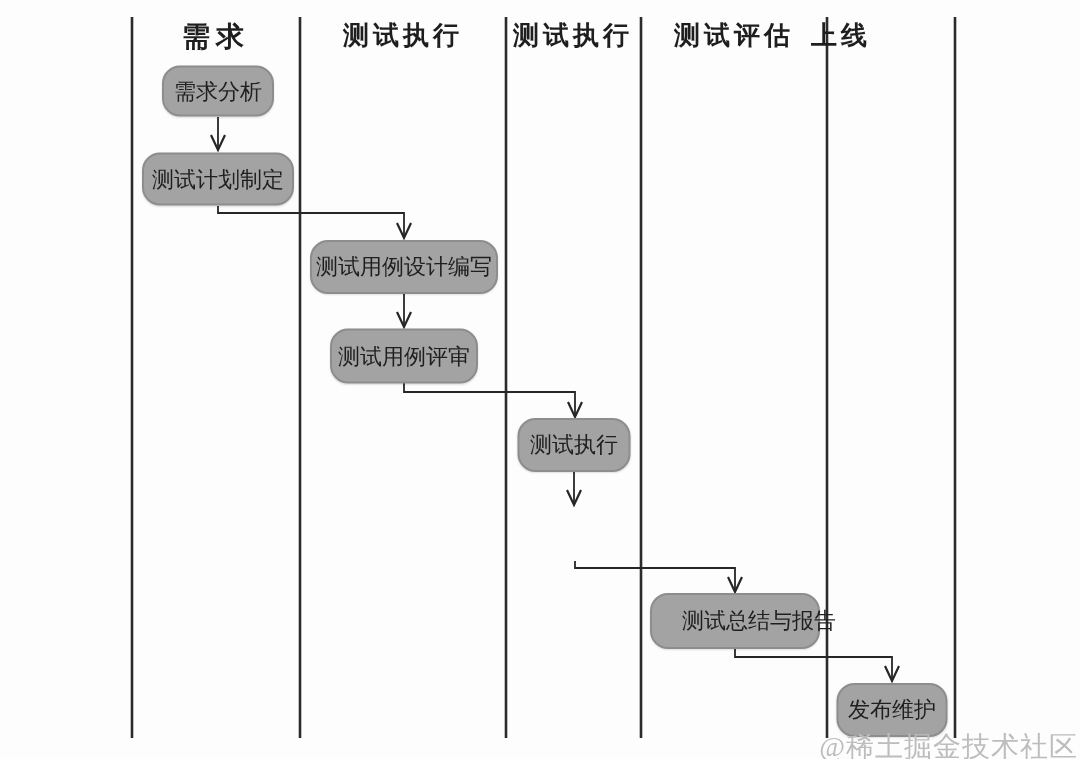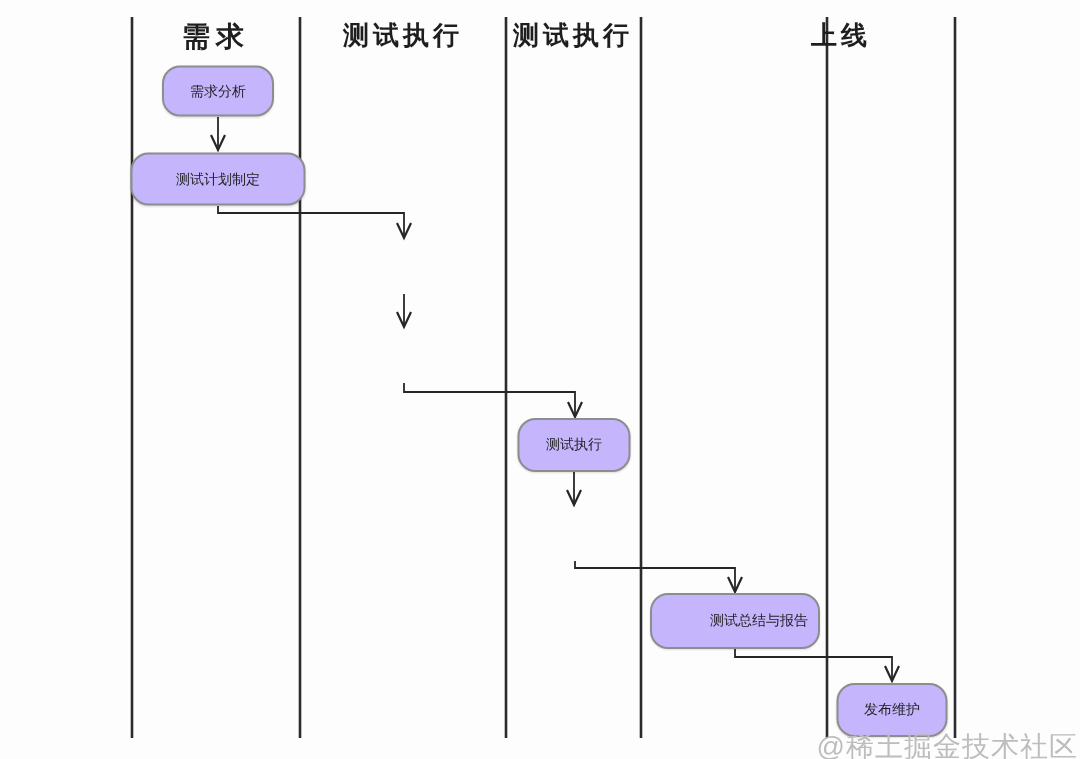--- a/index.html
+++ b/index.html
@@ -2,49 +2,49 @@
 <html><head>
 <meta charset="utf-8">
 <style>
   html, body { margin: 0; padding: 0; background: #f6f6f6; }
   .canvas {
     position: relative;
     width: 1080px;
     height: 759px;
     background: #fdfdfd;
     overflow: hidden;
-    font-family: Liberation Sans, sans-serif;
+    font-family: Liberation Serif, serif;
   }
   .svg-layer {
     position: absolute;
     left: 0; top: 0;
     width: 1080px; height: 759px;
   }
   .lane-header {
     position: absolute;
     top: 18px;
     transform: translateX(-50%);
     font-size: 26px;
     font-weight: bold;
     color: #1e1e1e;
     letter-spacing: 4px;
     white-space: nowrap;
   }
   .lane-header.first { font-size: 28px; letter-spacing: 6px; }
   .node {
     position: absolute;
     transform: translate(-50%, -50%);
-    background: #c4b5fd;
+    background: #a3a3a3;
     border: 2px solid #8d8d8d;
     border-radius: 18px;
     box-shadow: 0 1px 2px rgba(0,0,0,0.12);
     display: flex;
     align-items: center;
     justify-content: center;
-    font-size: 14px;
+    font-size: 22px;
     color: #1f1f1f;
     white-space: nowrap;
     box-sizing: border-box;
   }
   .watermark {
     position: absolute;
     right: 2px;
     top: 728px;
     font-size: 28px;
     color: #bdbdbd;
@@ -87,22 +87,25 @@
       <path stroke-width="2.2" d="M728,577 L735,592 L742,577"></path>
 
       <path d="M735,649 L735,657 L892,657 L892,680"></path>
       <path stroke-width="2.2" d="M885,666 L892,681 L899,666"></path>
     </g>
   </svg>
 
   <div class="lane-header first" style="left:216px">需求</div>
   <div class="lane-header" style="left:403px">测试执行</div>
   <div class="lane-header" style="left:573px">测试执行</div>
+  <div class="lane-header" style="left:734px">测试评估</div>
   <div class="lane-header" style="left:841px">上线</div>
 
   <div class="node" style="left:218px; top:91px;  width:112px; height:51px;">需求分析</div>
-  <div class="node" style="left:218px; top:179px; width:175px; height:53px;">测试计划制定</div>
+  <div class="node" style="left:218px; top:179px; width:152px; height:53px;">测试计划制定</div>
+  <div class="node" style="left:404px; top:267px; width:188px; height:54px;">测试用例设计编写</div>
+  <div class="node" style="left:404px; top:356px; width:148px; height:55px;">测试用例评审</div>
   <div class="node" style="left:574px; top:445px; width:113px; height:54px;">测试执行</div>
   <div class="node" style="left:735px; top:621px; width:170px; height:56px;padding-left:48px;">测试总结与报告</div>
   <div class="node" style="left:892px; top:710px; width:111px; height:54px;">发布维护</div>
 
   <div class="watermark">@稀土掘金技术社区</div>
 </div>
 
 </body></html>

